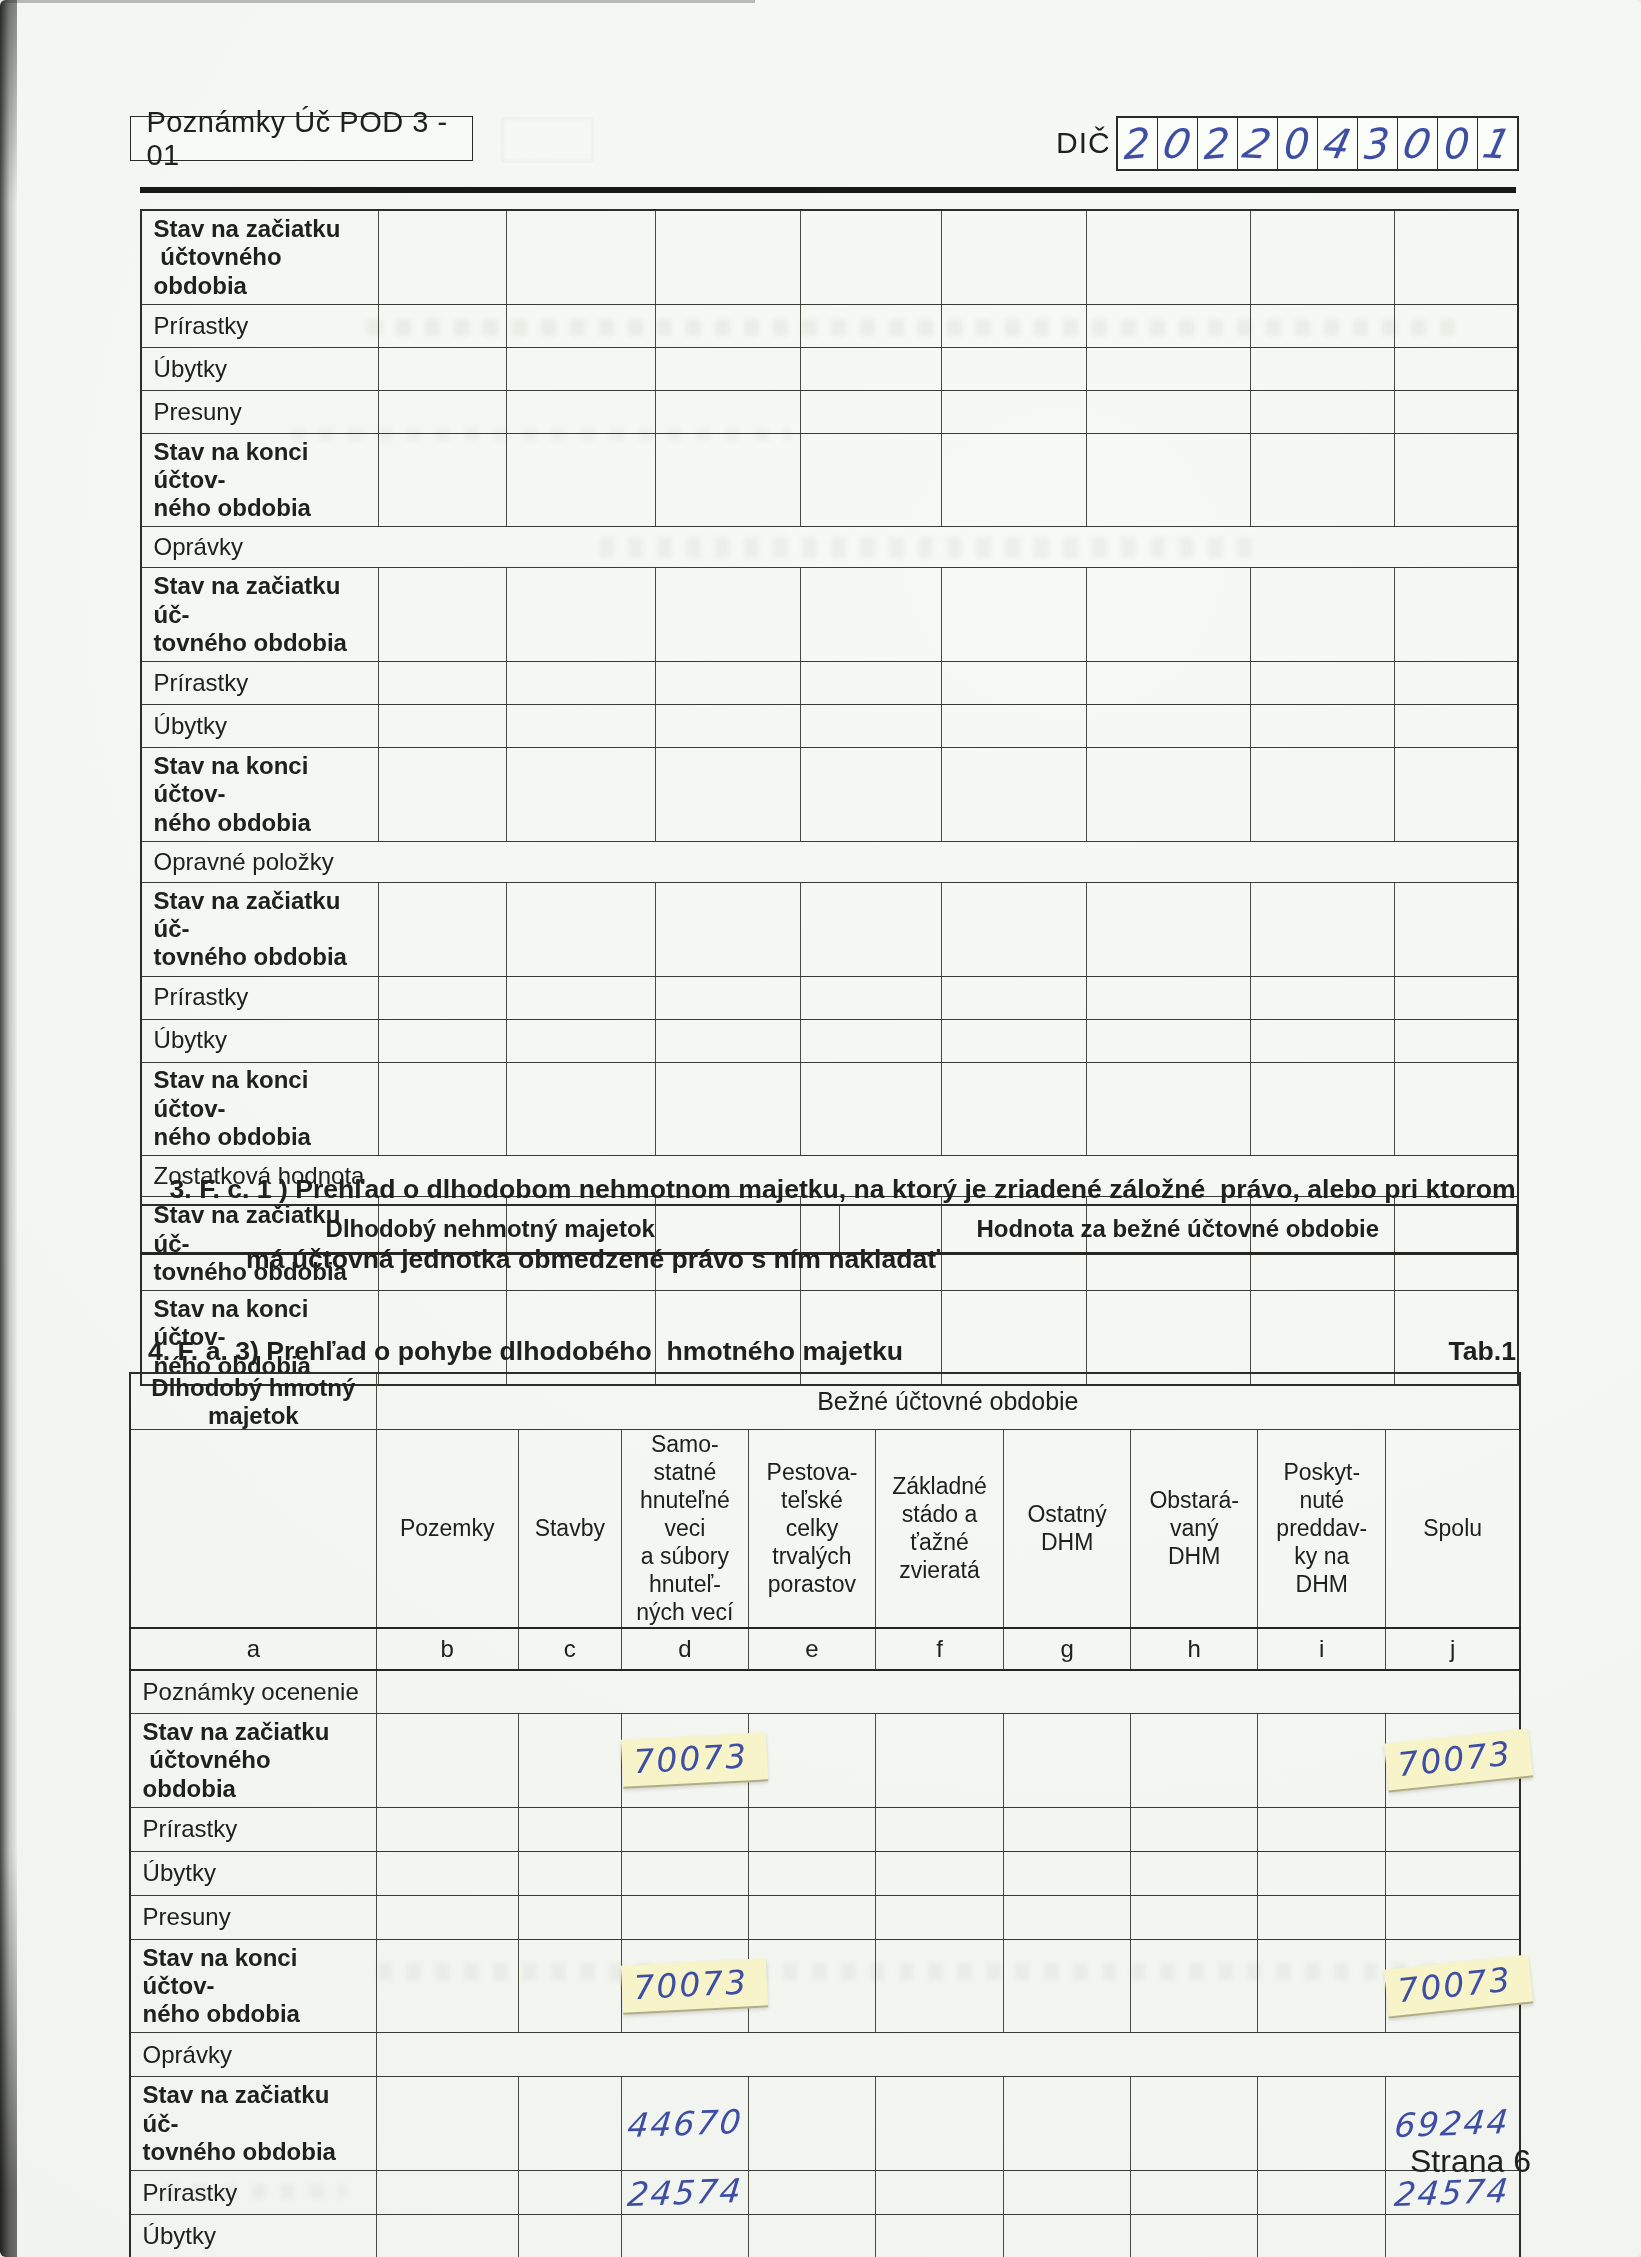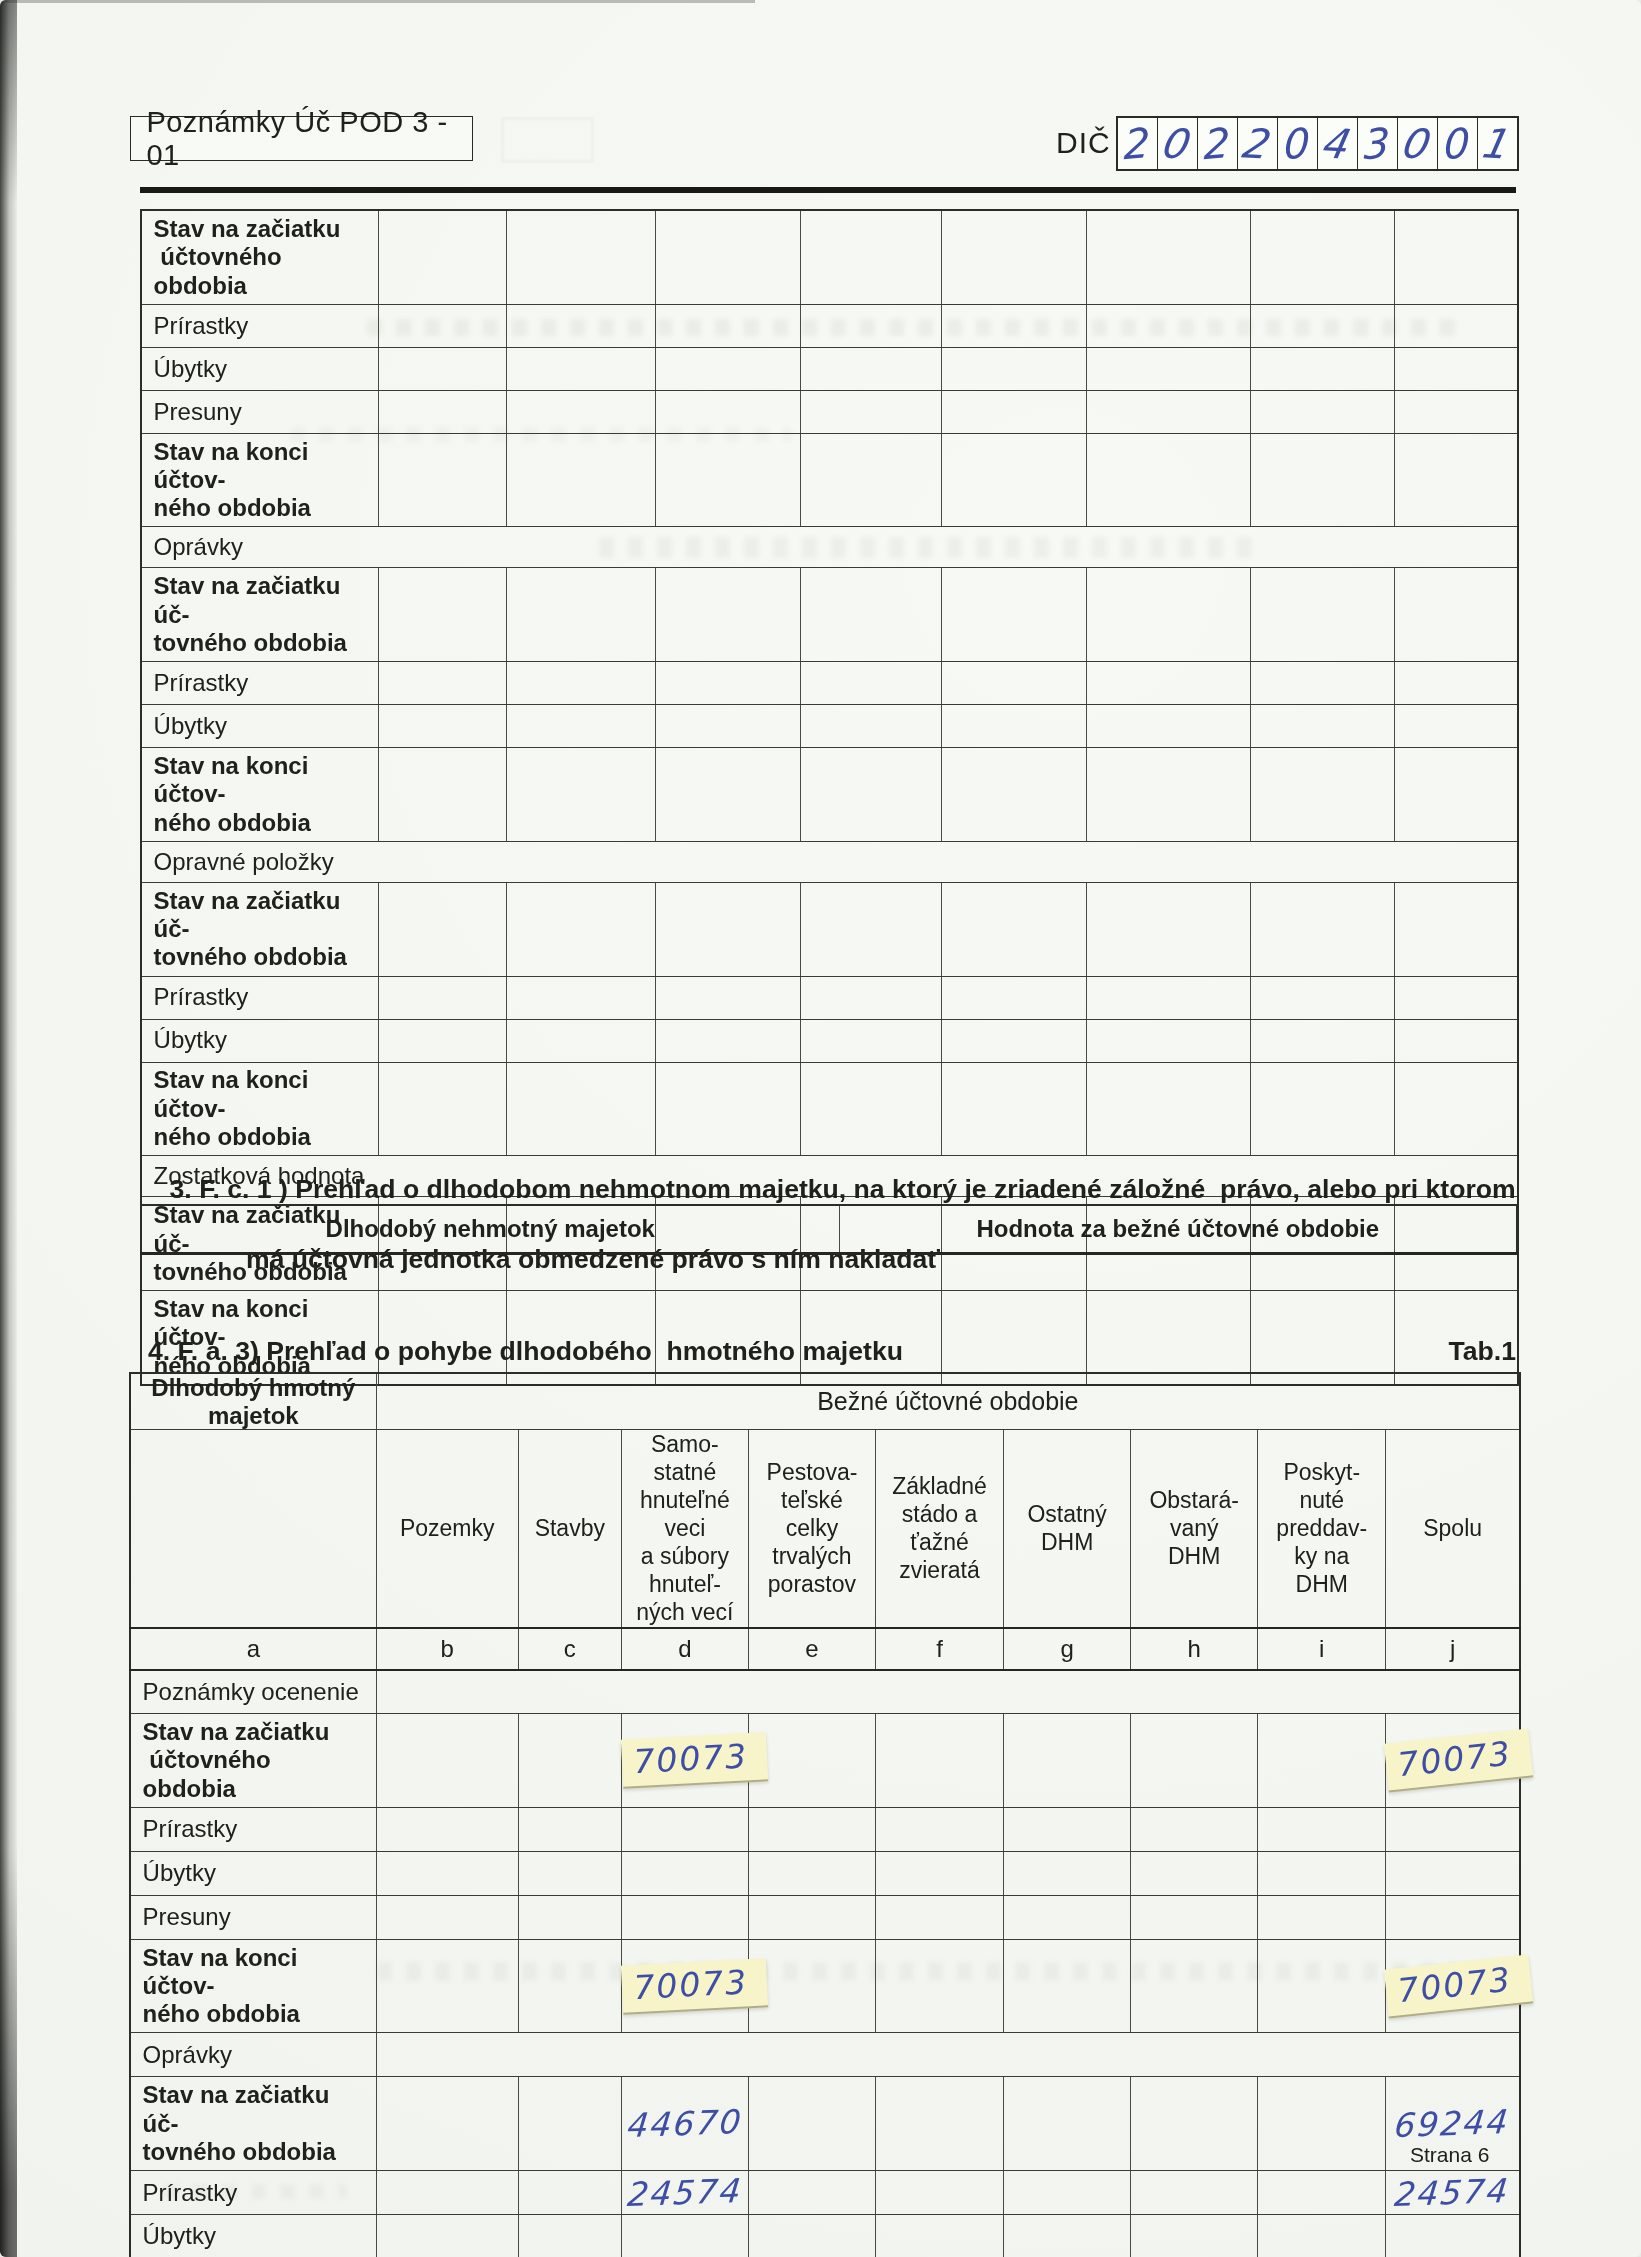--- a/index.html
+++ b/index.html
@@ -57,21 +57,21 @@
   #table2 td.period{text-align:center;font-size:25px;height:55px;}
   #table2 td.colhdr{text-align:center;font-size:23px;line-height:1.22;white-space:pre-wrap;height:181px;}
   #table2 tr.letters td{height:42px;text-align:center;font-size:24px;border-top:2.9px solid #26261f;border-bottom:2.9px solid #26261f;}
 
   
   .hw{font-family:"DejaVu Sans", sans-serif;font-style:italic;color:#3e4ea4;display:inline-block;
       font-size:33px;letter-spacing:1.9px;transform:skewX(-8deg) rotate(-2deg);white-space:nowrap;}
   .sticker{background:#f8f4ca;border-bottom:2.9px solid rgba(92,86,52,.45);box-shadow:0 1.9px 3.9px rgba(0,0,0,.14);
       padding:2.9px 19.3px 4.8px 11.6px;transform:rotate(-3deg);position:relative;z-index:3;}
   .sticker.tilt2{transform:rotate(-6deg);}
-  .footer{position:absolute;left:1410px;top:2143px;font-size:21px;}
+  .footer{position:absolute;left:1410px;top:2143px;font-size:32px;}
 </style>
 </head>
 <body>
 
 <div class="page">
 
   <div class="edge-left"></div>
   <div class="edge-top"></div>
 
   <div class="ghost" style="left:367px;top:319px;width:1101px;height:17.4px;"></div>

